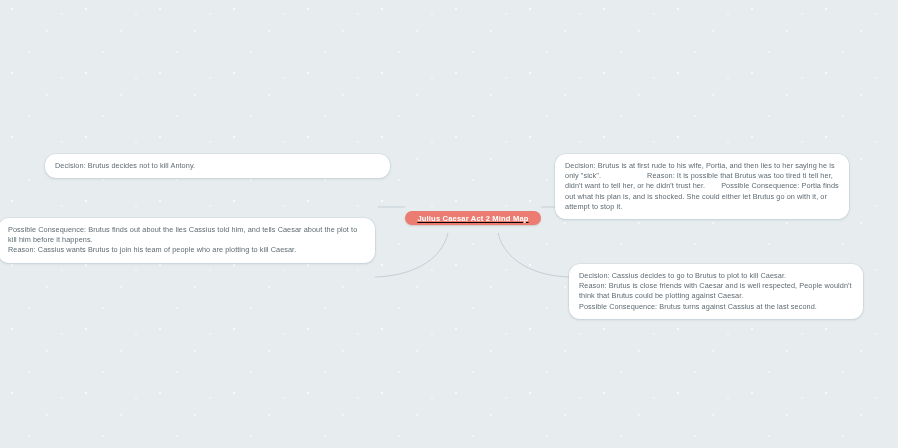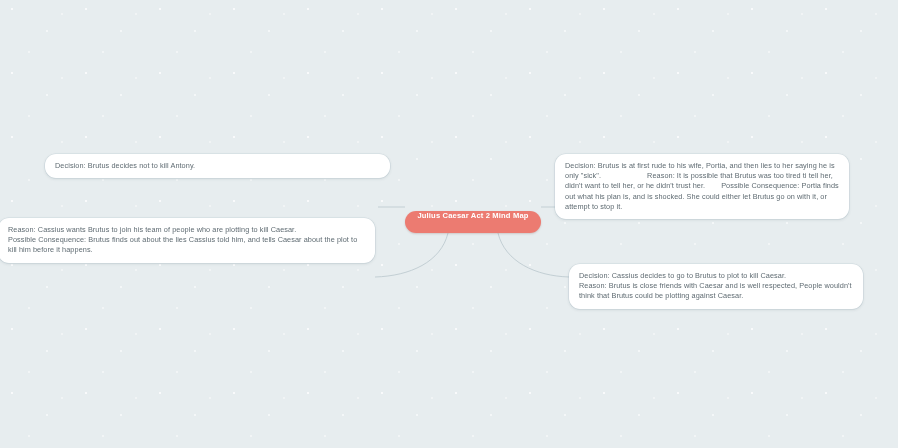--- a/index.html
+++ b/index.html
@@ -69,27 +69,29 @@
   #branch-card-letters  { left: -2px;  top: 218px; width: 377px; }
   #branch-card-portia   { left: 555px; top: 154px; width: 294px; }
   #branch-card-plot     { left: 569px; top: 226px; width: 294px; margin-top: 38px; }
 
   
   #central-node {
     position: absolute;
     left: 405px;
     top: 211px;
     width: 136px;
-    height: 22px;
+    height: 14px;
     background: #ec7b71;
     border-radius: 12px;
     box-shadow: 0 1px 2px rgba(120,70,65,0.22);
     display: flex;
+    align-items: center;
     justify-content: center;
     box-sizing: border-box;
+    text-decoration: underline;
   }
   #central-node-label {
     color: #ffffff;
     font-size: 7.6px;
     font-weight: bold;
     letter-spacing: 0.02em;
     white-space: nowrap;
   }
 </style>
 </head>
@@ -106,30 +108,31 @@
     <path d="M 448 233 C 441 262, 410 276, 375 277" fill="none" stroke="#c3cfd4" stroke-width="1"></path>
 
     <path d="M 498 233 C 505 262, 536 276, 569 277" fill="none" stroke="#c3cfd4" stroke-width="1"></path>
   </svg>
 
   <div class="branch-card" id="branch-card-antony">
     <p>Decision:  Brutus decides not to kill Antony.</p>
   </div>
 
   <div class="branch-card" id="branch-card-letters">
+    <p>Possible Consequence: Brutus finds out about the lies Cassius told him, and tells Caesar about the plot to kill him before it happens.</p>
     <p>Reason: Cassius wants Brutus to join his team of people who are plotting to kill Caesar.</p>
-    <p>Possible Consequence: Brutus finds out about the lies Cassius told him, and tells Caesar about the plot to kill him before it happens.</p>
   </div>
 
   <div class="branch-card" id="branch-card-portia">
     <p><span>Decision: Brutus is at first rude to his wife, Portia, and then lies to her saying he is only "sick".</span><span class="gap"></span><span>Reason: It is possible that Brutus was too tired ti tell her, didn't want to tell her, or he didn't trust her.</span><span class="gap-sm"></span><span>Possible Consequence: Portia finds out what his plan is, and is shocked. She could either let Brutus go on with it, or attempt to stop it.</span></p>
   </div>
 
   <div class="branch-card" id="branch-card-plot">
     <p>Decision: Cassius decides to go to Brutus to plot to kill Caesar.</p>
     <p>Reason: Brutus is close friends with Caesar and is well respected, People wouldn't think that Brutus could be plotting against Caesar.</p>
+    <p>Possible Consequence: Brutus turns against Cassius at the last second.</p>
   </div>
 
   <div id="central-node">
     <span id="central-node-label">Julius Caesar Act 2 Mind Map</span>
   </div>
 
 </div>
 
 </body></html>

